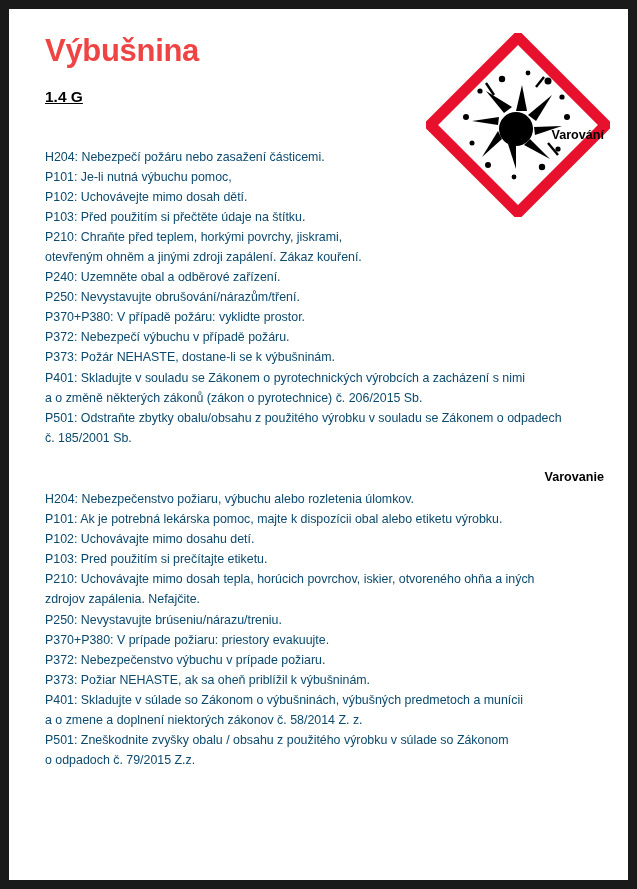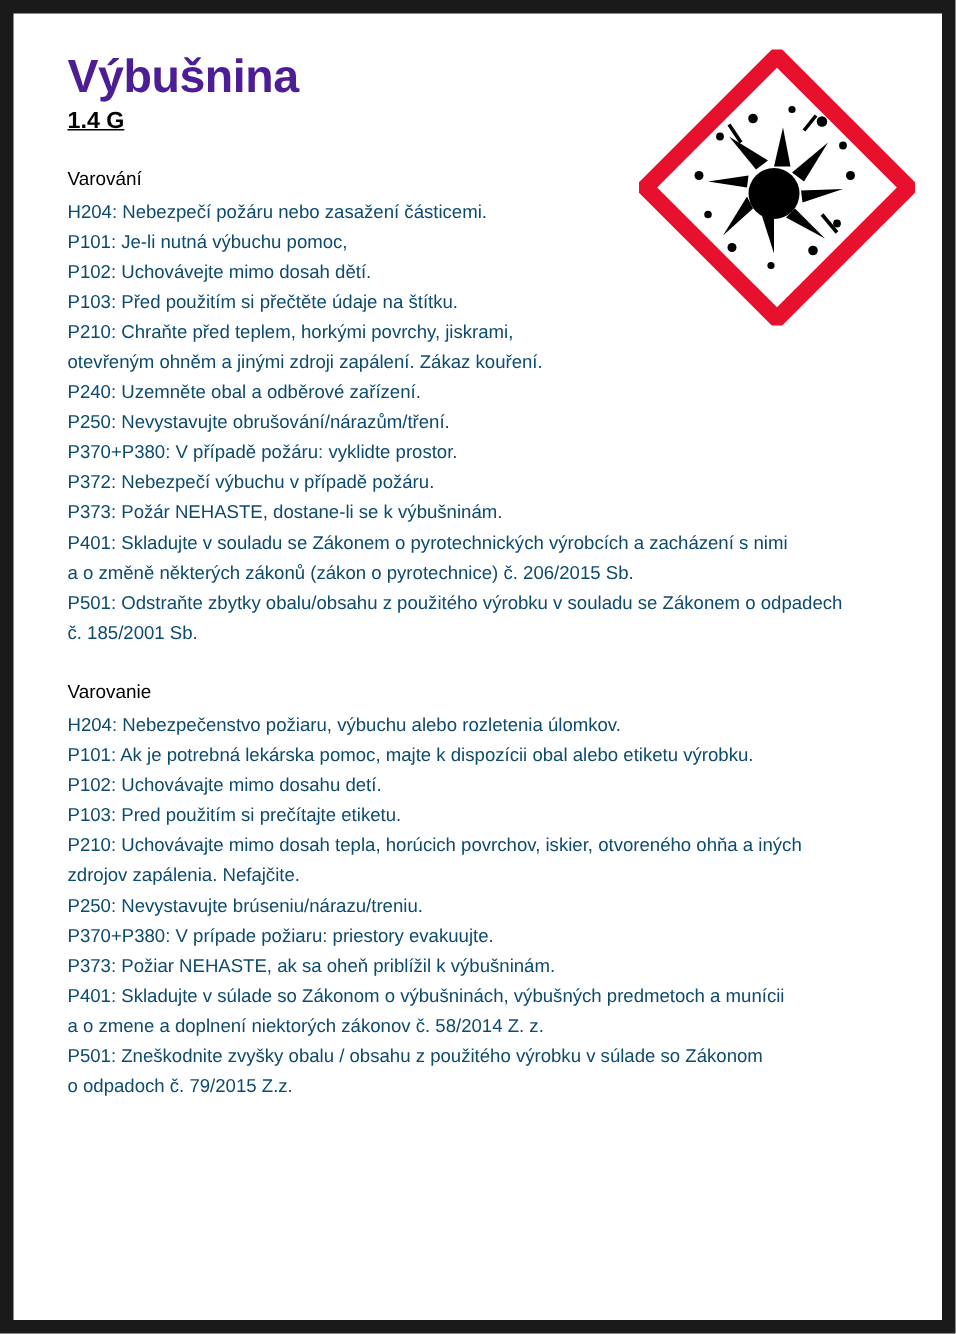--- a/index.html
+++ b/index.html
@@ -25,36 +25,37 @@
   .content {
     position: absolute;
     left: 36px;
     top: 26px;
     right: 24px;
   }
   .title {
     font-size: 31px;
     font-weight: bold;
     letter-spacing: -0.3px;
-    color: #4c1d95;
-    margin: 0 0 4px 0;
+    color: #ef4444;
+    margin: 0 0 20px 0;
     line-height: 1.05;
   }
   .subtitle {
     font-size: 15.5px;
     font-weight: bold;
     color: #000;
     margin: 0 0 22px 0;
     text-decoration: underline;
   }
   .section-heading {
     font-size: 12.6px;
-    font-weight: normal;
+    font-weight: bold;
     color: #000;
     margin: 0 0 5px 0;
+    text-align: right;
   }
   .phrase {
     font-size: 12.4px;
     color: #0c4a6e;
     line-height: 1.62;
     max-width: 540px;
   }
   .block-gap {
     height: 22px;
   }
@@ -140,20 +141,21 @@
     <div class="sk-block">
       <div class="section-heading">Varovanie</div>
       <div class="phrase">H204: Nebezpečenstvo požiaru, výbuchu alebo rozletenia úlomkov.</div>
       <div class="phrase">P101: Ak je potrebná lekárska pomoc, majte k dispozícii obal alebo etiketu výrobku.</div>
       <div class="phrase">P102: Uchovávajte mimo dosahu detí.</div>
       <div class="phrase">P103: Pred použitím si prečítajte etiketu.</div>
       <div class="phrase">P210: Uchovávajte mimo dosah tepla, horúcich povrchov, iskier, otvoreného ohňa a iných</div>
       <div class="phrase">zdrojov zapálenia. Nefajčite.</div>
       <div class="phrase">P250: Nevystavujte brúseniu/nárazu/treniu.</div>
       <div class="phrase">P370+P380: V prípade požiaru: priestory evakuujte.</div>
+      <div class="phrase">P372: Nebezpečenstvo výbuchu v prípade požiaru.</div>
       <div class="phrase">P373: Požiar NEHASTE, ak sa oheň priblížil k výbušninám.</div>
       <div class="phrase">P401: Skladujte v súlade so Zákonom o výbušninách, výbušných predmetoch a munícii</div>
       <div class="phrase">a o zmene a doplnení niektorých zákonov č. 58/2014 Z. z.</div>
       <div class="phrase">P501: Zneškodnite zvyšky obalu / obsahu z použitého výrobku v súlade so Zákonom</div>
       <div class="phrase">o odpadoch č. 79/2015 Z.z.</div>
     </div>
   </div>
 
 </div>
 

